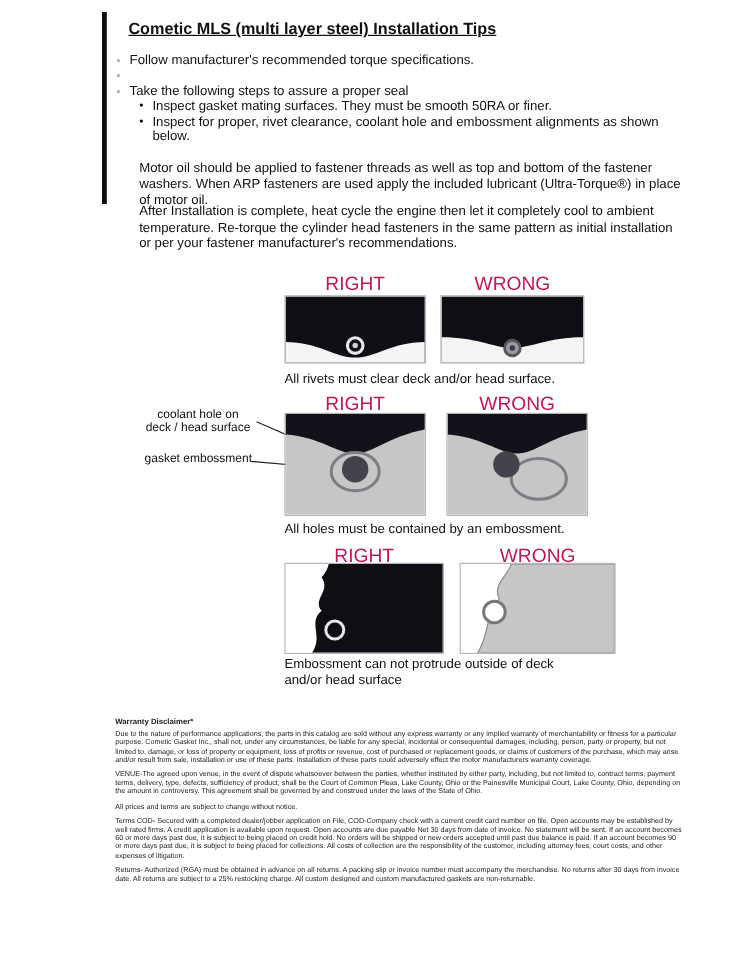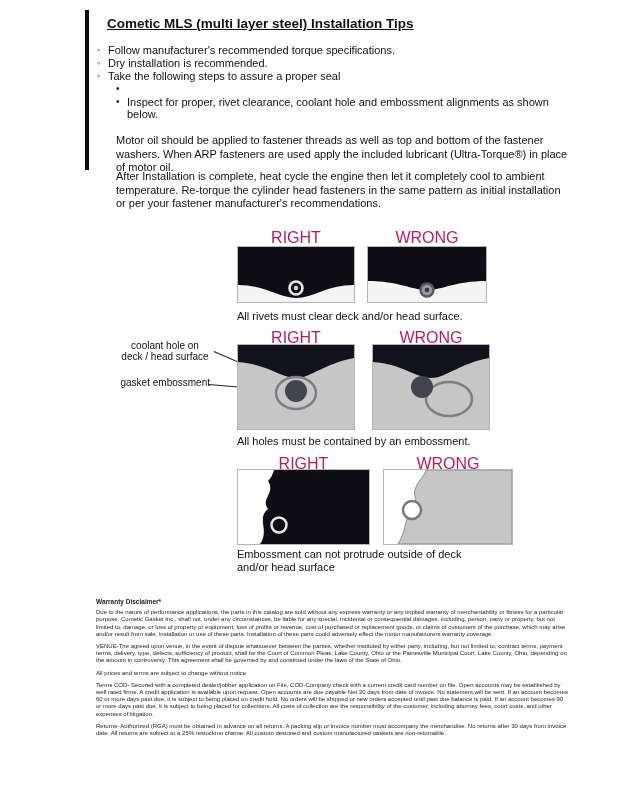--- a/index.html
+++ b/index.html
@@ -38,31 +38,31 @@
 
   <div class="abs title">Cometic MLS (multi layer steel) Installation Tips</div>
 
   <div class="abs tips">
     <div class="tip-row">
       <span class="tip-marker">◦</span>
       <span>Follow manufacturer's recommended torque specifications.</span>
     </div>
     <div class="tip-row">
       <span class="tip-marker">◦</span>
-      <span>Dry installation is recommended.</span>
     </div>
     <div class="tip-row">
       <span class="tip-marker">◦</span>
       <span>Take the following steps to assure a proper seal</span>
     </div>
   </div>
 
   <div class="abs subtips">
     <div class="sub-row">
       <span class="sub-marker">•</span>
+      <span>Inspect gasket mating surfaces.  They must be smooth 50RA or finer.</span>
     </div>
     <div class="sub-row">
       <span class="sub-marker">•</span>
       <span>Inspect for proper, rivet clearance, coolant hole and embossment alignments as shown below.</span>
     </div>
   </div>
 
   <div class="abs para p1">Motor oil should be applied to fastener threads as well as top and bottom of the fastener washers. When ARP fasteners are used apply the included lubricant (Ultra-Torque®) in place of motor oil.</div>
   <div class="abs para p2">After Installation is complete, heat cycle the engine then let it completely cool to ambient temperature. Re-torque the cylinder head fasteners in the same pattern as initial installation or per your fastener manufacturer's recommendations.</div>
 

